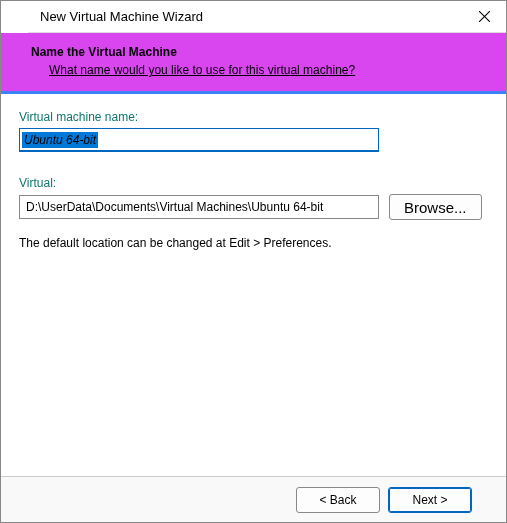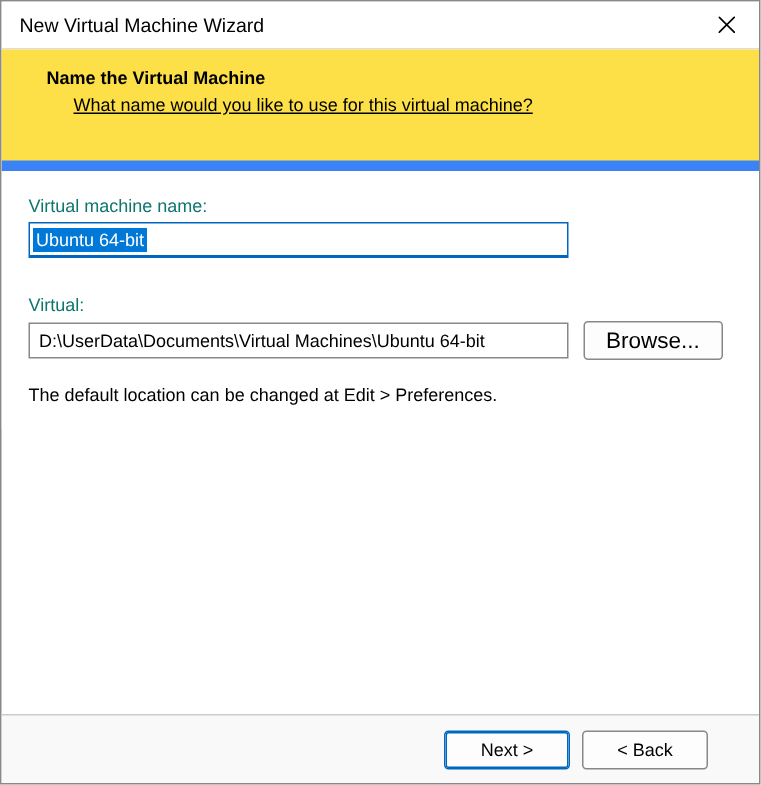--- a/index.html
+++ b/index.html
@@ -14,39 +14,40 @@
       border: 1px solid #888;
     }
     .titlebar {
       display: flex;
       align-items: center;
       justify-content: space-between;
       height: 32px;
       padding: 0 0 0 12px;
       background: #fff;
       border-bottom: 1px solid #ddd;
+      margin-left: 27px;
     }
     .titlebar-title {
       font-size: 13px;
       color: #000;
     }
     .close-btn {
       width: 44px;
       height: 32px;
       display: flex;
       align-items: center;
       justify-content: center;
       font-size: 14px;
       cursor: pointer;
     }
     .close-btn svg { width: 11px; height: 11px; }
     .header-section {
-      padding: 12px 40px 30px 30px;
-      background: #fde047;
-      border-bottom: 7px solid #3b82f6;
+      padding: 12px 40px 14px 30px;
+      background: #d946ef;
+      border-bottom: 3px solid #3b82f6;
     }
     .header-title {
       font-weight: bold;
       font-size: 12px;
       color: #000;
       margin-bottom: 4px;
     }
     .header-subtitle {
       font-size: 12px;
       color: #000;
@@ -57,23 +58,24 @@
       padding: 16px 18px;
       background: #fff;
     }
     .field-label {
       font-size: 12px;
       color: #0f766e;
       margin-bottom: 4px;
     }
     .vm-name-value {
       background: #0078d7;
-      color: #ffffff;
+      color: #000000;
       padding: 1px 2px;
       display: inline-block;
+      font-style: italic;
     }
     .name-field-wrap {
       position: relative;
       width: 360px;
       height: 24px;
       border: 1px solid #0067c0;
       border-bottom: 2px solid #0067c0;
       background: #fff;
       display: flex;
       align-items: center;
@@ -169,16 +171,16 @@
   <div class="field-label">Virtual:</div>
   <div class="location-row">
     <input class="location-input" type="text" value="D:\UserData\Documents\Virtual Machines\Ubuntu 64-bit" style="">
     <button class="browse-btn">Browse...</button>
   </div>
 
   <div class="hint-text">The default location can be changed at Edit &gt; Preferences.</div>
 </div>
 
 <div class="footer">
+  <button class="footer-btn">&lt; Back</button>
   <button class="footer-btn primary">Next &gt;</button>
-  <button class="footer-btn">&lt; Back</button>
   <div class="cancel-gap"></div>
 </div>
 
 </body></html>

